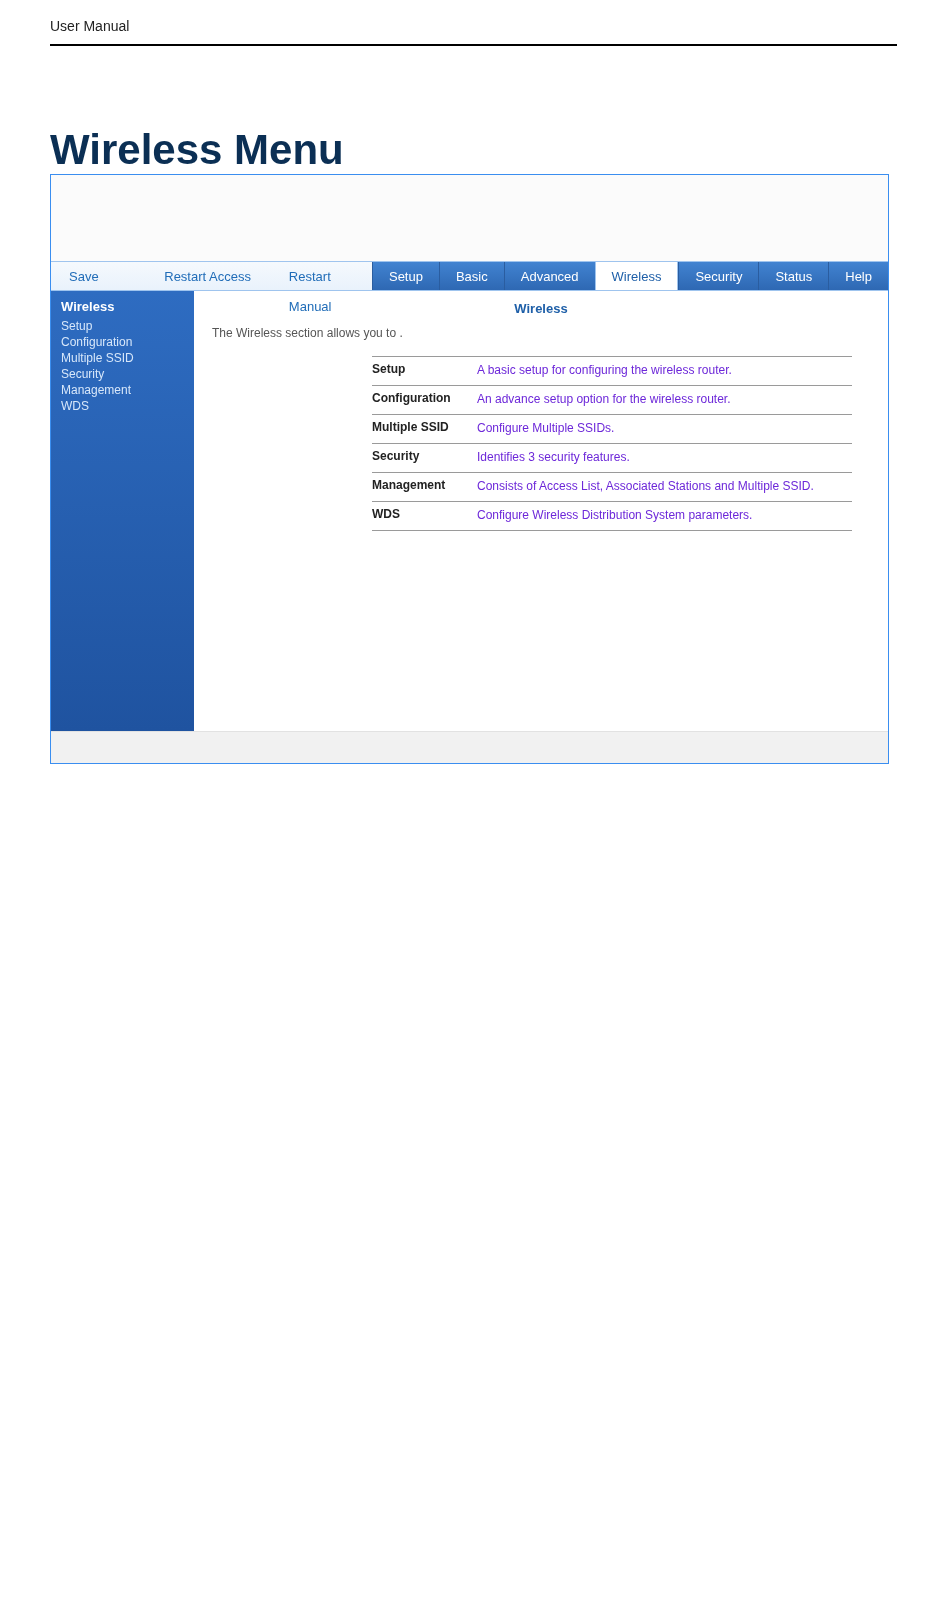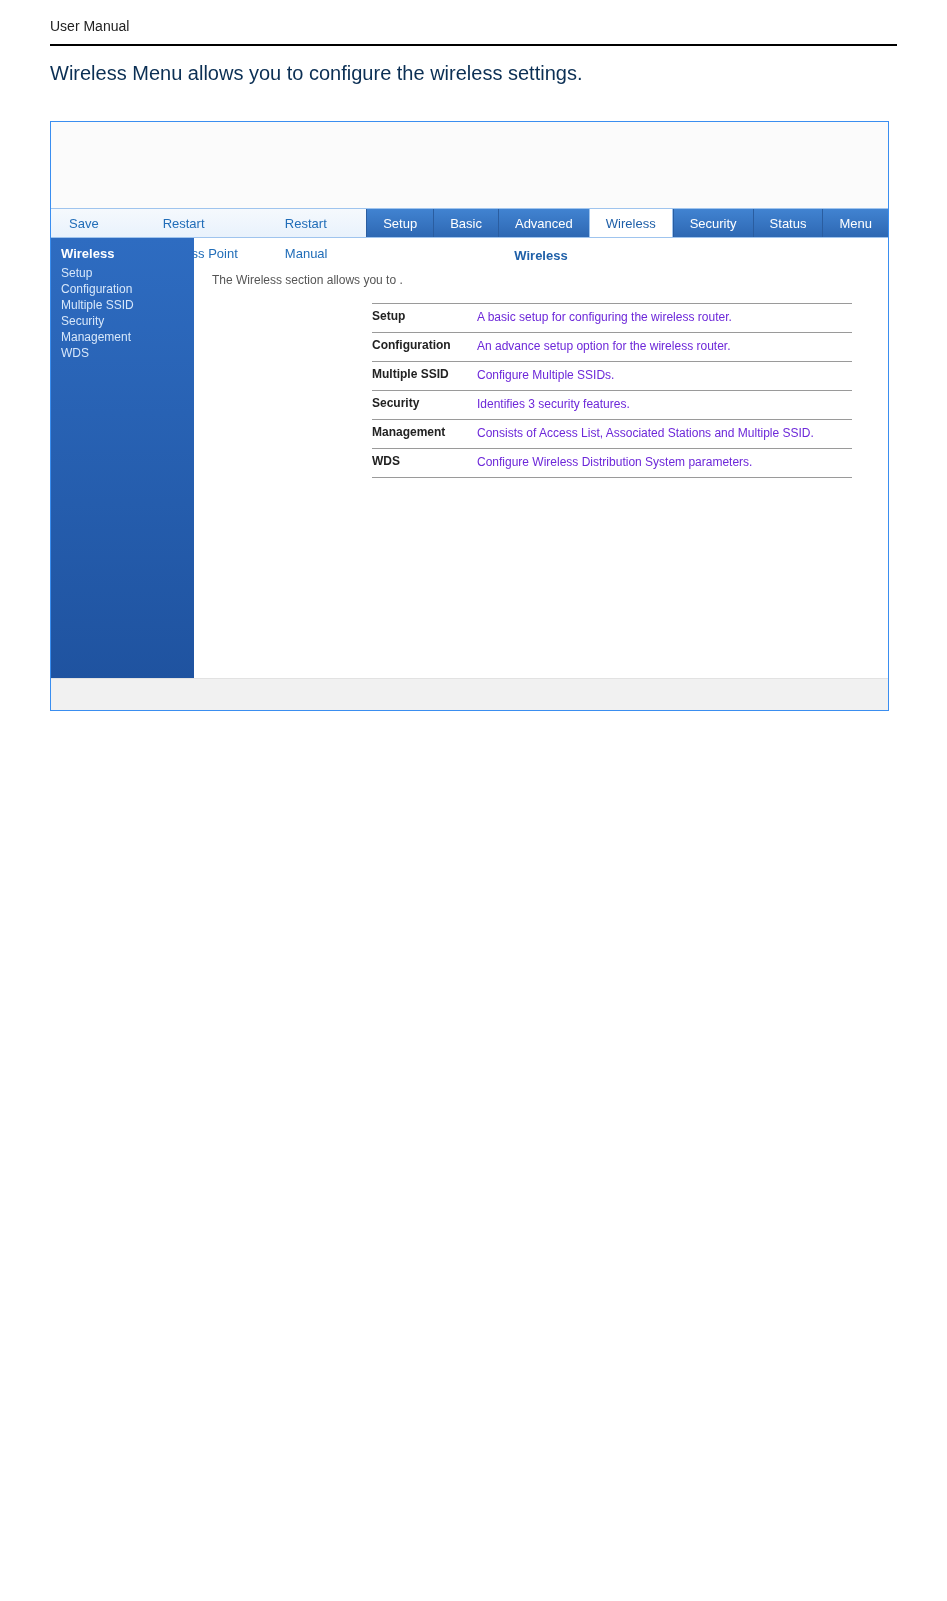--- a/index.html
+++ b/index.html
@@ -145,37 +145,37 @@
   }
 </style>
 </head>
 <body>
 
 <div class="page">
 
   <div class="doc-header">User Manual</div>
   <hr class="hr-thick">
 
-  <div class="doc-sub">Wireless Menu allows you to configure the wireless settings.</div>
+  <h1 class="doc-title">Wireless Menu</h1>
 
   <div class="app">
     <div class="app-banner"></div>
 
     <div class="topbar">
       <div class="top-link">Save Settings</div>
       <div class="top-link">Restart Access Point</div>
       <div class="top-link">Restart Manual</div>
       <div class="tabs">
         <div class="tab">Setup</div>
         <div class="tab">Basic</div>
         <div class="tab">Advanced</div>
         <div class="tab active">Wireless</div>
         <div class="tab">Security</div>
         <div class="tab">Status</div>
-        <div class="tab">Menu</div>
+        <div class="tab">Help</div>
       </div>
     </div>
 
     <div class="app-body">
       <div class="sidebar">
         <div class="sidebar-title">Wireless</div>
         <div class="sidebar-item">Setup</div>
         <div class="sidebar-item">Configuration</div>
         <div class="sidebar-item">Multiple SSID</div>
         <div class="sidebar-item">Security</div>

